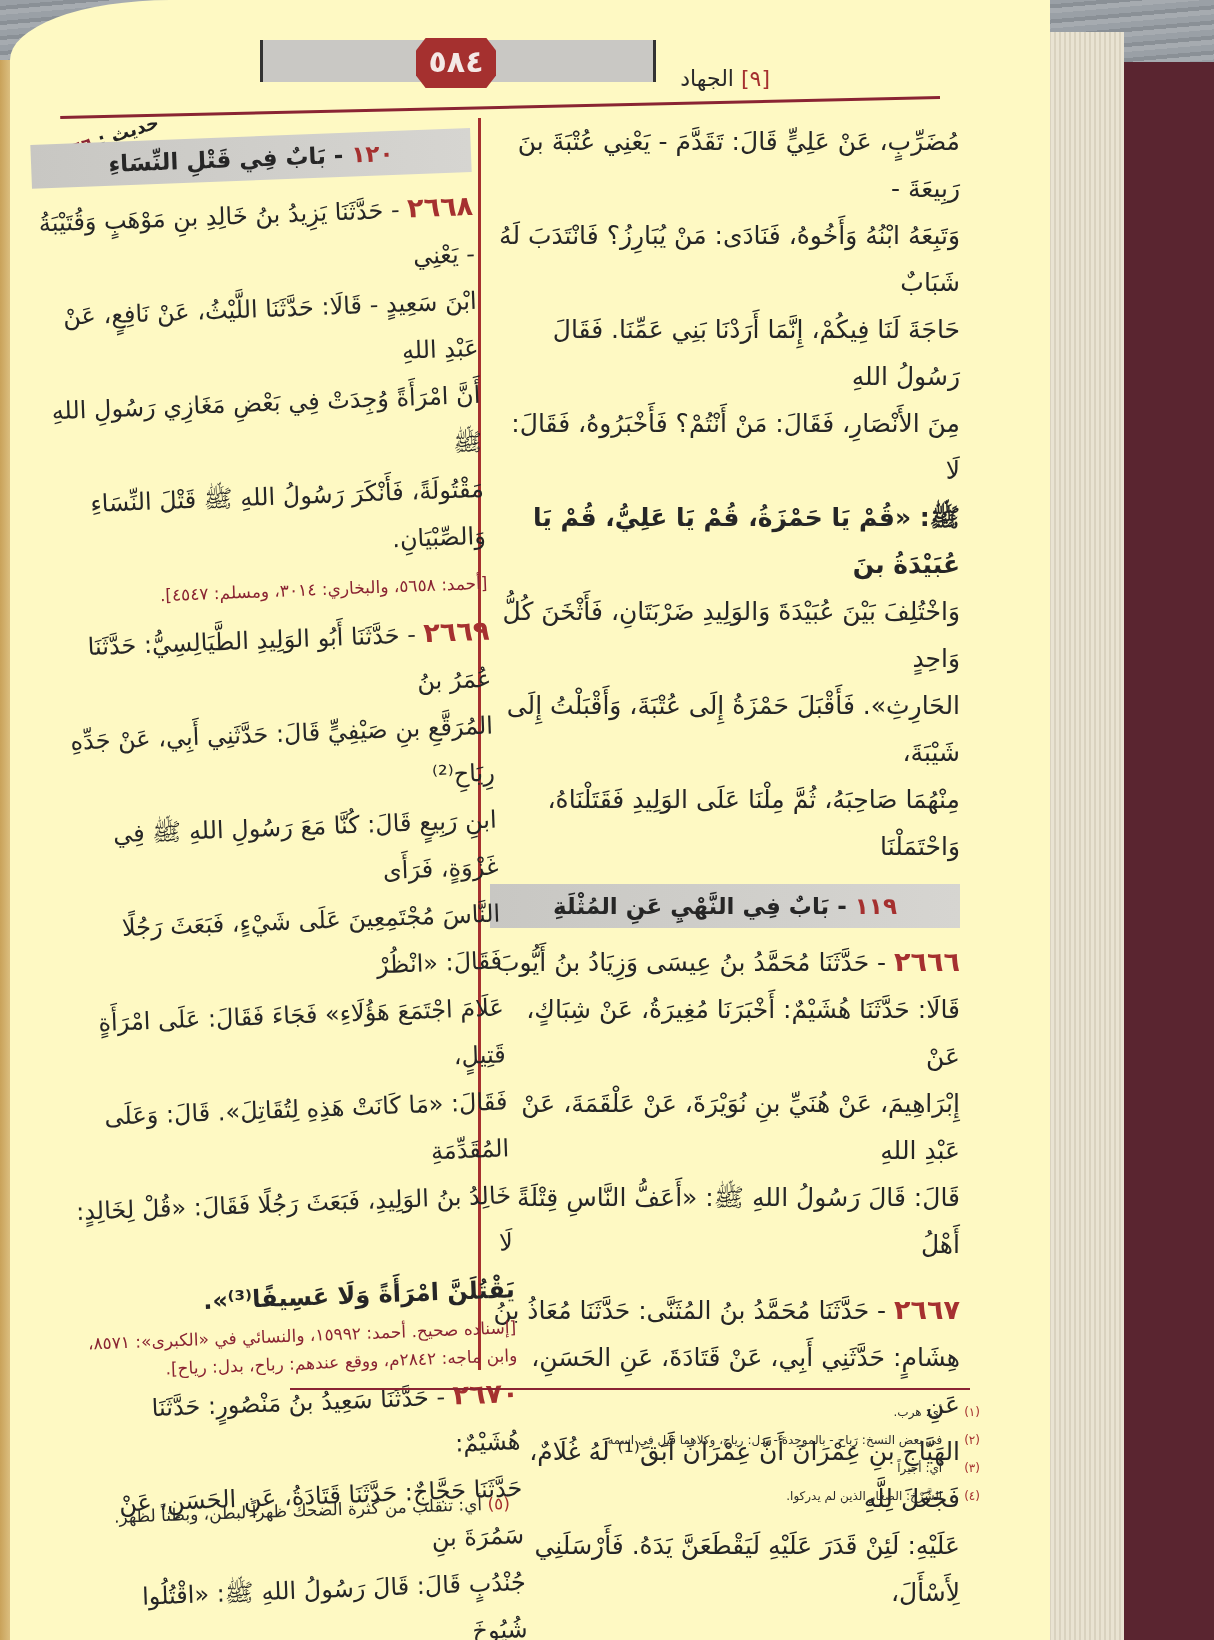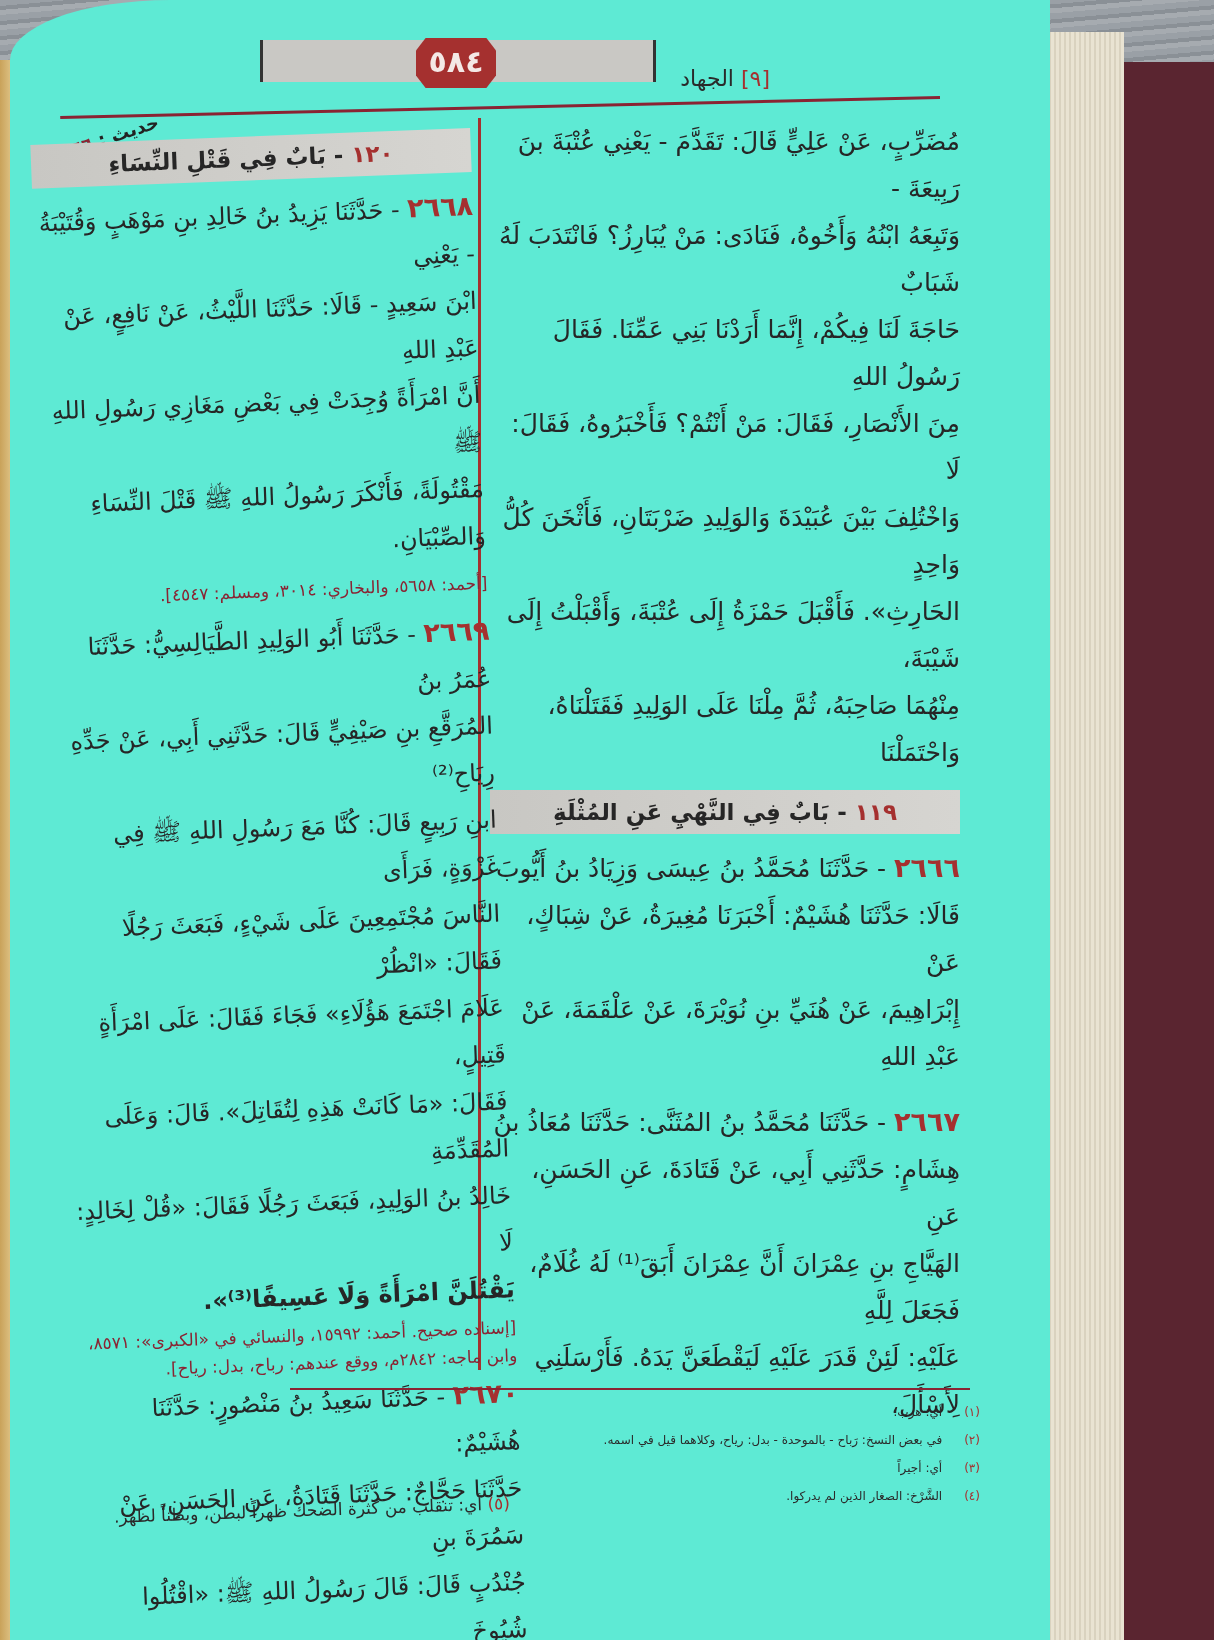--- a/index.html
+++ b/index.html
@@ -1,21 +1,21 @@
 <!DOCTYPE html>
 <html><head>
 <meta charset="utf-8">
 <style>
   html,body{margin:0;padding:0;}
   body{width:1214px;height:1640px;position:relative;overflow:hidden;background:#8a8f96;font-family:"DejaVu Sans",sans-serif;}
   .wood{position:absolute;inset:0;background:repeating-linear-gradient(175deg,#9aa0a6 0 6px,#8a9096 6px 10px,#a6abb0 10px 15px);}
   .cover{position:absolute;left:1110px;top:62px;width:104px;height:1578px;background:#5a2530;border-left:4px solid #3b1820;}
   .pages-edge{position:absolute;left:1045px;top:32px;width:78px;height:1608px;background:repeating-linear-gradient(90deg,#e9e3d2 0 3px,#d9d2bf 3px 5px);border-left:1px solid #cfc7b2;}
   .leftedge{position:absolute;left:0;top:60px;width:16px;height:1580px;background:linear-gradient(90deg,#c9a25a,#e6cf95);}
-  .page{position:absolute;left:10px;top:0;width:1040px;height:1640px;background:#5eead4;border-top-left-radius:160px 60px;}
+  .page{position:absolute;left:10px;top:0;width:1040px;height:1640px;background:#fef9c3;border-top-left-radius:160px 60px;}
   .rtl{direction:rtl;unicode-bidi:embed;}
   .header{position:absolute;top:40px;left:250px;width:390px;height:42px;background:#c9c8c4;border-left:3px solid #333;border-right:3px solid #333;}
   .pgnum{position:absolute;top:38px;left:406px;width:80px;height:50px;background:#a5302f;color:#f4e8e6;font-size:30px;font-weight:bold;text-align:center;line-height:48px;clip-path:polygon(12% 0,88% 0,100% 25%,100% 75%,88% 100%,12% 100%,0 75%,0 25%);}
   .chapter{position:absolute;top:66px;right:280px;font-size:22px;font-weight:normal;color:#2a2a2a;}
   .chapter .br{color:#a5302f;}
   .rule-top{position:absolute;top:96px;left:50px;width:880px;height:3px;background:#8a2433;transform:rotate(-1.3deg);transform-origin:right;}
   .hadith-tag{position:absolute;top:128px;left:38px;font-size:18px;font-weight:bold;color:#222;transform:rotate(-18deg);}
   .hadith-tag .n{color:#8a2433;}
   .col-div{position:absolute;left:468px;top:118px;width:3px;height:1252px;background:#a5302f;}
   .col{position:absolute;font-size:25px;line-height:47px;color:#262626;}
@@ -54,33 +54,35 @@
     <span class="n">٢٦٦٦</span>
   </div>
 
   <div class="col-div"></div>
 
   <div class="col right rtl">
     <p>مُضَرِّبٍ، عَنْ عَلِيٍّ قَالَ: تَقَدَّمَ - يَعْنِي عُتْبَةَ بنَ رَبِيعَةَ -</p>
     <p>وَتَبِعَهُ ابْنُهُ وَأَخُوهُ، فَنَادَى: مَنْ يُبَارِزُ؟ فَانْتَدَبَ لَهُ شَبَابٌ</p>
     <p>حَاجَةَ لَنَا فِيكُمْ، إِنَّمَا أَرَدْنَا بَنِي عَمِّنَا. فَقَالَ رَسُولُ اللهِ</p>
     <p>مِنَ الأَنْصَارِ، فَقَالَ: مَنْ أَنْتُمْ؟ فَأَخْبَرُوهُ، فَقَالَ: لَا</p>
+    <p class="b">ﷺ: «قُمْ يَا حَمْزَةُ، قُمْ يَا عَلِيُّ، قُمْ يَا عُبَيْدَةُ بنَ</p>
     <p>وَاخْتُلِفَ بَيْنَ عُبَيْدَةَ وَالوَلِيدِ ضَرْبَتَانِ، فَأَثْخَنَ كُلُّ وَاحِدٍ</p>
     <p>الحَارِثِ». فَأَقْبَلَ حَمْزَةُ إِلَى عُتْبَةَ، وَأَقْبَلْتُ إِلَى شَيْبَةَ،</p>
     <p>مِنْهُمَا صَاحِبَهُ، ثُمَّ مِلْنَا عَلَى الوَلِيدِ فَقَتَلْنَاهُ، وَاحْتَمَلْنَا</p>
 
     <div class="babbox">
       <span class="bn">١١٩</span>
       <span> - </span>
       <span>بَابٌ فِي النَّهْيِ عَنِ المُثْلَةِ</span>
     </div>
 
     <p><span class="num">٢٦٦٦</span> - <span>حَدَّثَنَا مُحَمَّدُ بنُ عِيسَى وَزِيَادُ بنُ أَيُّوبَ</span></p>
     <p>قَالَا: حَدَّثَنَا هُشَيْمٌ: أَخْبَرَنَا مُغِيرَةُ، عَنْ شِبَاكٍ، عَنْ</p>
     <p>إِبْرَاهِيمَ، عَنْ هُنَيِّ بنِ نُوَيْرَةَ، عَنْ عَلْقَمَةَ، عَنْ عَبْدِ اللهِ</p>
+    <p>قَالَ: قَالَ رَسُولُ اللهِ ﷺ: «أَعَفُّ النَّاسِ قِتْلَةً أَهْلُ</p>
 
     <p style="margin-top:18px"><span class="num">٢٦٦٧</span> - <span>حَدَّثَنَا مُحَمَّدُ بنُ المُثَنَّى: حَدَّثَنَا مُعَاذُ بنُ</span></p>
     <p>هِشَامٍ: حَدَّثَنِي أَبِي، عَنْ قَتَادَةَ، عَنِ الحَسَنِ، عَنِ</p>
     <p>الهَيَّاجِ بنِ عِمْرَانَ أَنَّ عِمْرَانَ أَبَقَ⁽¹⁾ لَهُ غُلَامٌ، فَجَعَلَ لِلَّهِ</p>
     <p>عَلَيْهِ: لَئِنْ قَدَرَ عَلَيْهِ لَيَقْطَعَنَّ يَدَهُ. فَأَرْسَلَنِي لِأَسْأَلَ،</p>
 
   </div>
 
   <div class="col left rtl">
     <div class="babbox" style="margin-top:0">

